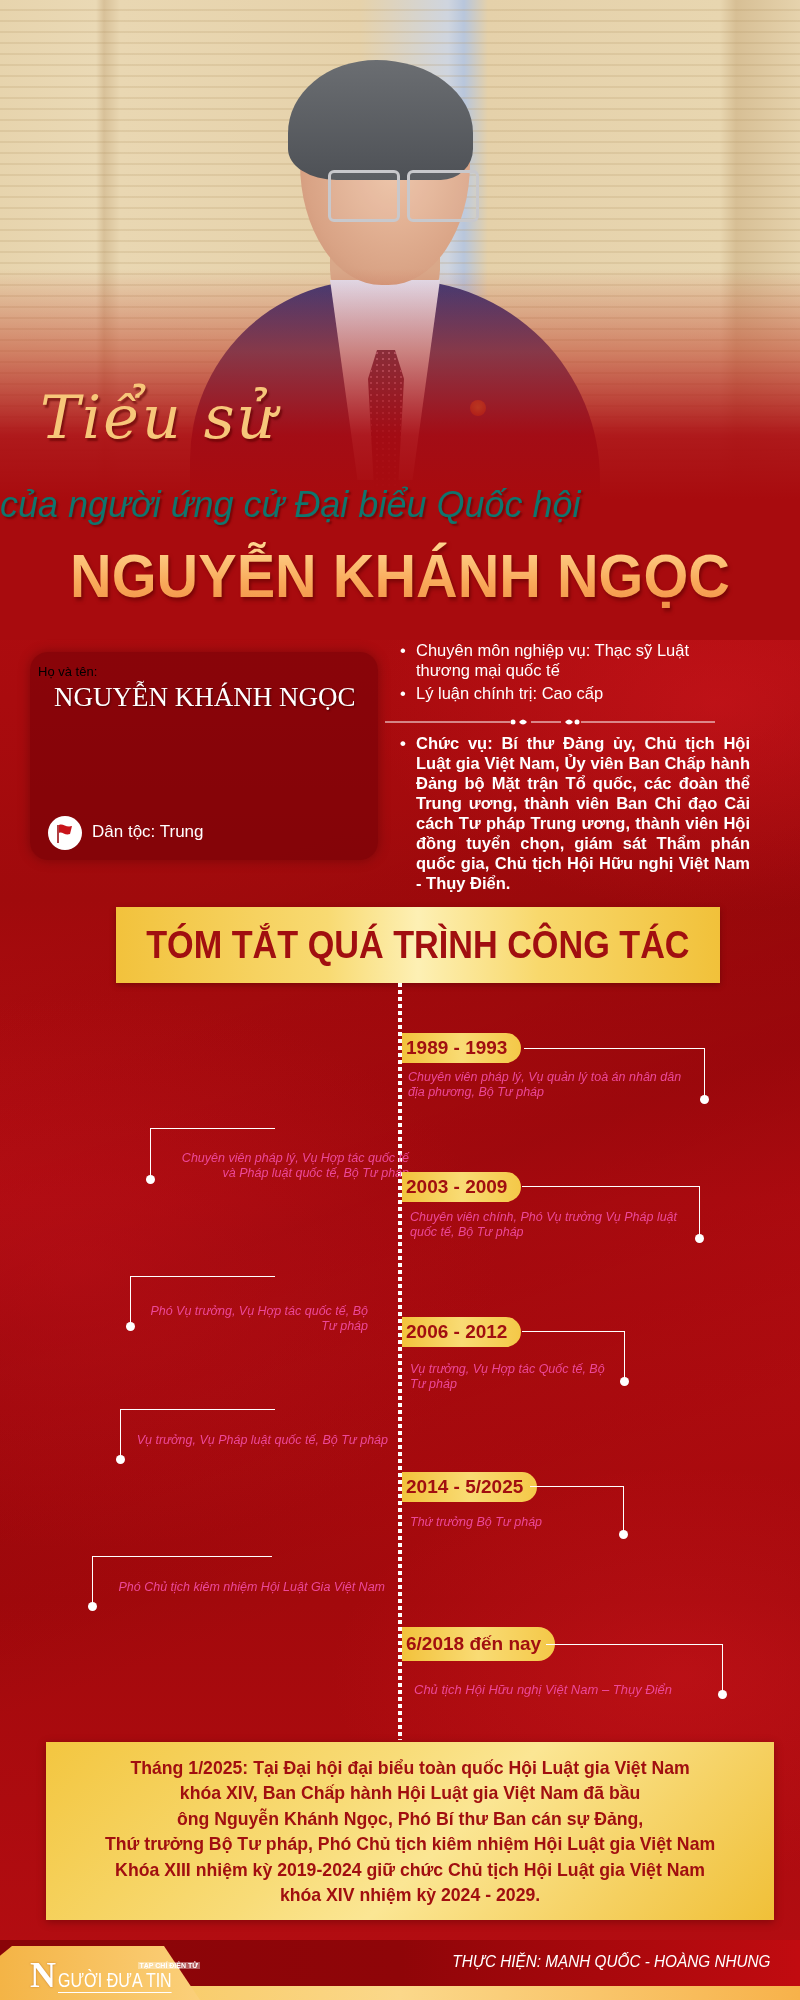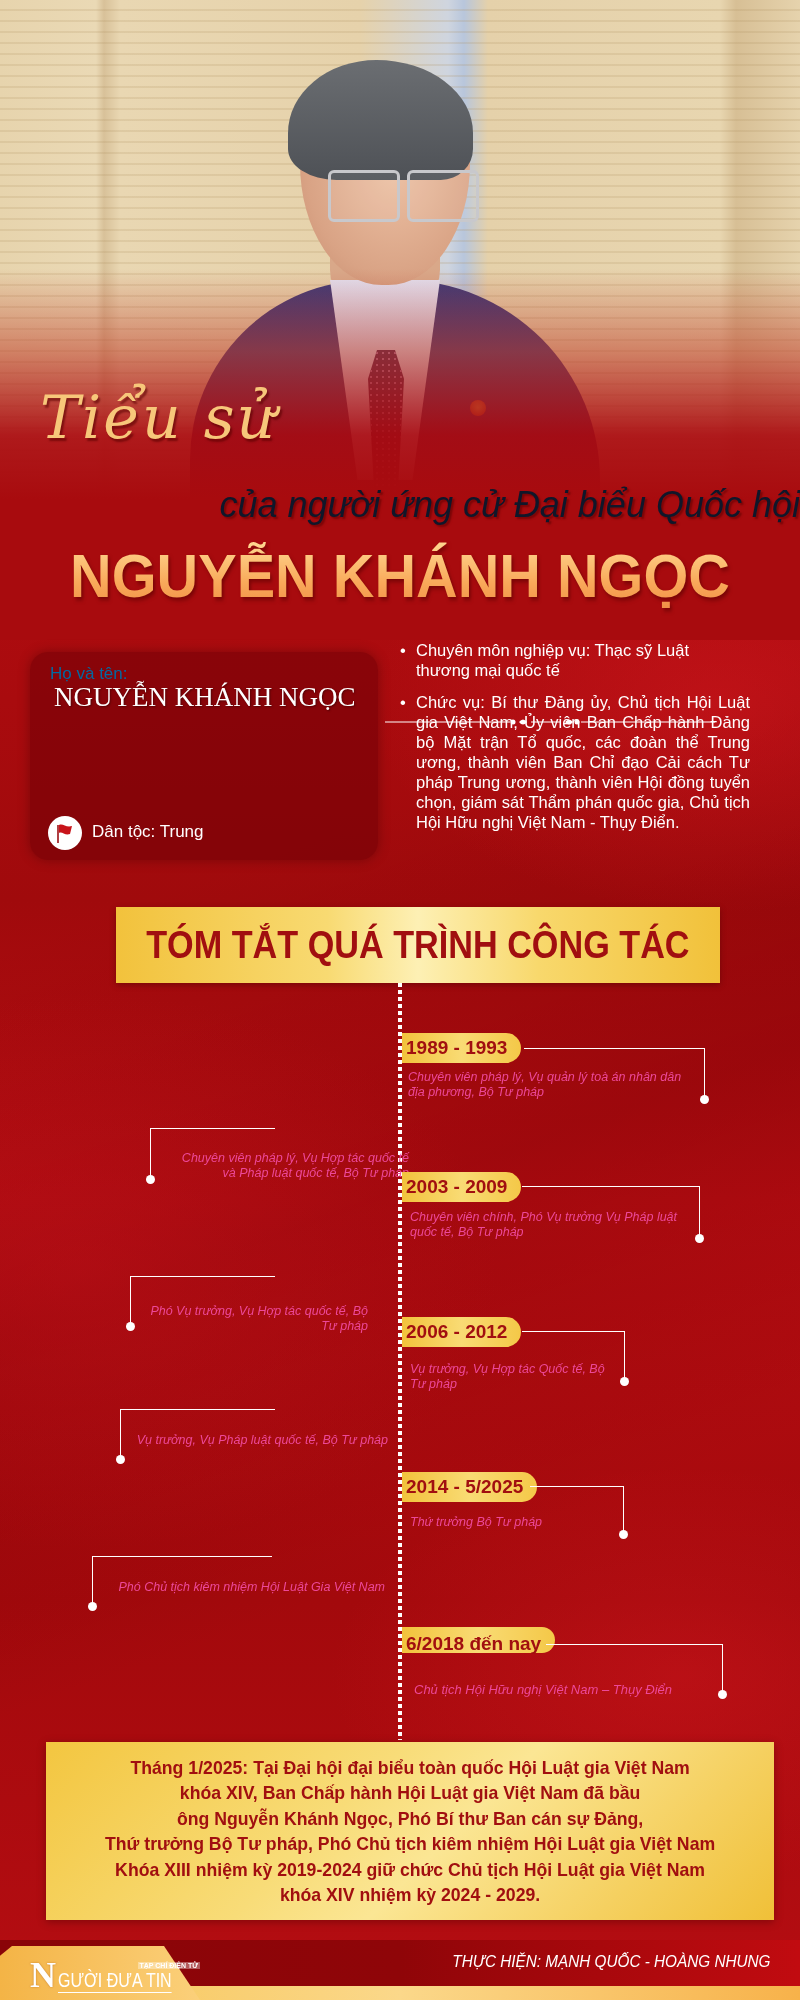--- a/index.html
+++ b/index.html
@@ -74,44 +74,44 @@
   }
 
   .title-script {
     position: absolute; left: 40px; top: 382px;
     font-family: "DejaVu Serif", serif; font-style: italic;
     font-size: 60px; letter-spacing: 2px;
     color: #f7c77a;
     text-shadow: 2px 3px 2px rgba(90,0,0,0.6);
   }
   .title-sub {
-    position: absolute; left: 0; width: 800px; top: 484px; text-align: right;
+    position: absolute; left: 0; width: 800px; top: 484px; text-align: left;
     font-family: "Liberation Sans", sans-serif; font-style: italic;
-    font-size: 36px; color: #0f172a;
+    font-size: 36px; color: #0f766e;
     text-shadow: 2px 2px 2px rgba(90,0,0,0.6);
   }
   .title-name {
     position: absolute; left: 0; width: 800px; top: 540px; text-align: center;
     font-family: "Liberation Sans", sans-serif; font-weight: bold;
     font-size: 62px; letter-spacing: 0px;
     color: #fbb968;
     background: linear-gradient(180deg, #ffd993 0%, #f9a95a 60%, #f08e44 100%);
     -webkit-background-clip: text; background-clip: text; -webkit-text-fill-color: transparent;
     filter: drop-shadow(2px 3px 2px rgba(90,0,0,0.6));
     transform: scaleX(0.93);
   }
 
   
   .info-card {
     position: absolute; left: 30px; top: 652px; width: 348px; height: 208px;
     background: rgba(110,0,5,0.55);
     border-radius: 18px;
     box-shadow: 0 0 12px rgba(60,0,0,0.4);
   }
-  .info-label { position: absolute; left: 8px; top: 12px; font-size: 17px; color: #0369a1; margin-left: 12px; }
+  .info-label { position: absolute; left: 8px; top: 12px; font-size: 13px; color: #000000; }
   .info-name {
     position: absolute; left: 24px; top: 30px;
     font-family: "Liberation Serif", serif; font-size: 27px; color: #fff;
     text-shadow: 1px 1px 2px rgba(0,0,0,0.4);
   }
   .info-row { position: absolute; left: 18px; display: flex; align-items: flex-start; }
   .info-icon {
     width: 34px; height: 34px; border-radius: 50%; background: #fff;
     display: flex; align-items: center; justify-content: center; flex: none;
   }
@@ -237,21 +237,22 @@
         <line x1="4" y1="3" x2="4" y2="21" stroke="#9b1015" stroke-width="1.6"></line>
         <path d="M5 3 C9 1 12 6 18 4 L16 12 C11 14 8 9 5 11 Z" fill="#c8141a"></path>
       </svg>
     </span>
     <span class="info-text">Dân tộc: Trung</span>
   </div>
 </div>
 
 <div class="bullets">
   <div class="bullet" style="padding-right:40px;">Chuyên môn nghiệp vụ: Thạc sỹ Luật thương mại quốc tế</div>
-  <div class="bullet justify" style="margin-top:12px;">Chức vụ: Bí thư Đảng ủy, Chủ tịch Hội Luật gia Việt Nam, Ủy viên Ban Chấp hành Đảng bộ Mặt trận Tổ quốc, các đoàn thể Trung ương, thành viên Ban Chỉ đạo Cải cách Tư pháp Trung ương, thành viên Hội đồng tuyển chọn, giám sát Thẩm phán quốc gia, Chủ tịch Hội Hữu nghị Việt Nam - Thụy Điển.</div>
+  <div class="bullet" style="margin-top:3px;">Lý luận chính trị: Cao cấp</div>
+  <div class="bullet justify" style="margin-top:30px;font-weight:bold;">Chức vụ: Bí thư Đảng ủy, Chủ tịch Hội Luật gia Việt Nam, Ủy viên Ban Chấp hành Đảng bộ Mặt trận Tổ quốc, các đoàn thể Trung ương, thành viên Ban Chỉ đạo Cải cách Tư pháp Trung ương, thành viên Hội đồng tuyển chọn, giám sát Thẩm phán quốc gia, Chủ tịch Hội Hữu nghị Việt Nam - Thụy Điển.</div>
 </div>
 <svg class="divider" viewBox="0 0 330 12">
   <line x1="0" y1="6" x2="125" y2="6" stroke="#fff" stroke-width="1"></line>
   <circle cx="128" cy="6" r="2.5" fill="#fff"></circle>
   <path d="M134 6 q4 -5 8 0 q-4 5 -8 0z" fill="#fff"></path>
   <line x1="146" y1="6" x2="176" y2="6" stroke="#fff" stroke-width="1"></line>
   <path d="M180 6 q4 -5 8 0 q-4 5 -8 0z" fill="#fff"></path>
   <circle cx="192" cy="6" r="2.5" fill="#fff"></circle>
   <line x1="196" y1="6" x2="330" y2="6" stroke="#fff" stroke-width="1"></line>
 </svg>
@@ -312,21 +313,21 @@
 </div>
 
 <div class="tl-item">
 
   <div class="conn" style="left:92px; top:1556px; width:180px; height:50px; border-width:1.5px 0 0 1.5px;"></div>
   <div class="dot" style="left:88px; top:1602px;"></div>
   <div class="desc left" style="left:95px; top:1580px; width:290px;">Phó Chủ tịch kiêm nhiệm Hội Luật Gia Việt Nam</div>
 </div>
 
 <div class="tl-item">
-  <div class="pill right" style="left:402px; top:1627px; border-radius:0 20px 20px 0; height:26px; line-height:34px;">6/2018 đến nay</div>
+  <div class="pill right" style="left:402px; top:1627px; border-radius:0 20px 20px 0; height:34px; line-height:34px;">6/2018 đến nay</div>
   <div class="conn" style="left:546px; top:1644px; width:177px; height:50px; border-width:1.5px 1.5px 0 0;"></div>
   <div class="dot" style="left:718px; top:1690px;"></div>
   <div class="desc" style="left:414px; top:1682px; width:300px; font-size:13px;">Chủ tịch Hội Hữu nghị Việt Nam – Thụy Điển</div>
 </div>
 
 <div class="summary">
   <p>Tháng 1/2025: Tại Đại hội đại biểu toàn quốc Hội Luật gia Việt Nam
 khóa XIV, Ban Chấp hành Hội Luật gia Việt Nam đã bầu
 ông Nguyễn Khánh Ngọc, Phó Bí thư Ban cán sự Đảng,
 Thứ trưởng Bộ Tư pháp, Phó Chủ tịch kiêm nhiệm Hội Luật gia Việt Nam

